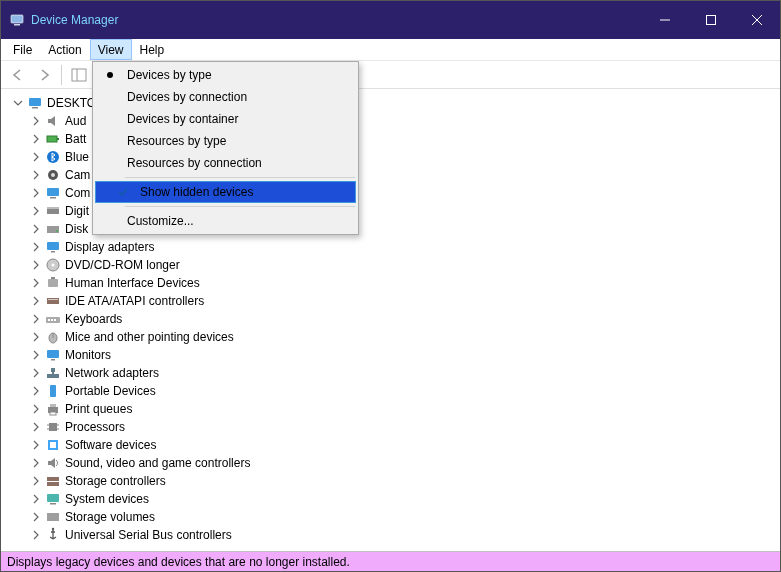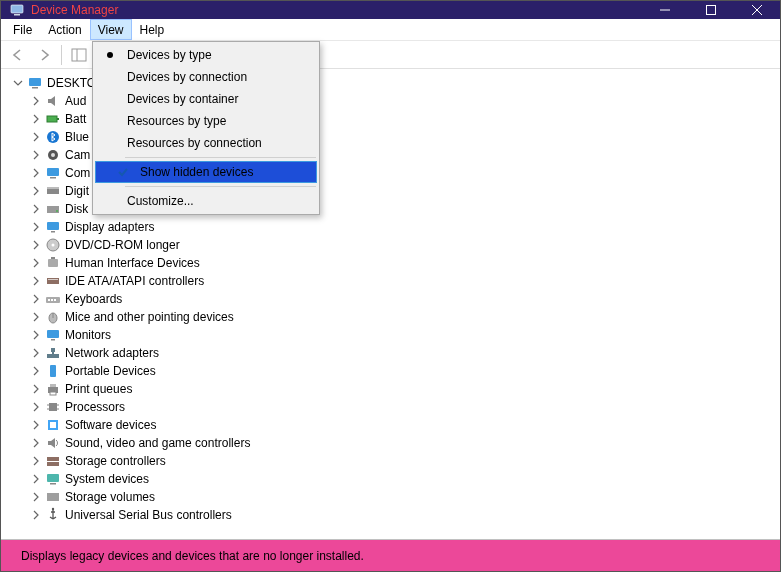--- a/index.html
+++ b/index.html
@@ -1,18 +1,18 @@
 <!DOCTYPE html>
 <html><head>
 <meta charset="utf-8">
 <style>
   * { box-sizing: border-box; margin: 0; padding: 0; font-family: "Segoe UI", Tahoma, sans-serif; font-size: 12px; }
   body { width: 781px; height: 572px; background: #fff; display: flex; flex-direction: column; border: 1px solid #555; overflow: hidden; }
 
-  .titlebar { height: 18px; background: #2b2069; color: #ef4444; display: flex; align-items: center; padding: 0 0 0 8px; }
+  .titlebar { height: 38px; background: #2b2069; color: #7dd3fc; display: flex; align-items: center; padding: 0 0 0 8px; }
   .titlebar .app-icon { width: 16px; height: 16px; margin-right: 6px; }
   .titlebar .title { flex: 1; font-size: 12px; }
   .titlebar .win-btn { width: 46px; height: 30px; display: flex; align-items: center; justify-content: center; color: #fff; }
 
   .menubar { height: 22px; background: #fff; display: flex; align-items: stretch; border-bottom: 1px solid #e8e8e8; position: relative; padding-left: 4px; }
   .menubar .menu-item { padding: 0 8px; display: flex; align-items: center; cursor: default; }
   .menubar .menu-item.open { background: #cde8ff; border: 1px solid #99c2ff; padding: 2px 7px; }
 
   .toolbar { height: 28px; background: #fff; border-bottom: 1px solid #e0e0e0; display: flex; align-items: center; padding: 0 6px; gap: 4px; }
   .tb-btn { width: 22px; height: 22px; display: flex; align-items: center; justify-content: center; }
@@ -22,29 +22,29 @@
   .main { flex: 1; display: flex; border-top: 1px solid #fff; position: relative; overflow: hidden; }
   .tree { flex: 1; padding: 4px 0 4px 6px; overflow: auto; }
   .row { display: flex; align-items: center; height: 18px; padding-left: 4px; }
   .row .arrow { width: 14px; height: 14px; display: inline-flex; align-items: center; justify-content: center; color: #666; margin-right: 2px; }
   .row .dev-icon { width: 16px; height: 16px; margin-right: 4px; display: inline-flex; align-items: center; justify-content: center; }
   .row .label { white-space: nowrap; }
   .indent-0 { padding-left: 4px; }
   .indent-1 { padding-left: 22px; }
   .root .arrow svg { transform: rotate(90deg); }
 
-  .dropdown { position: absolute; top: 22px; left: 91px; width: 228px; background: #f0f0f0; border: 1px solid #aaa; box-shadow: 2px 3px 6px rgba(0,0,0,0.25); z-index: 20; padding: 2px; }
+  .dropdown { position: absolute; top: 22px; left: 91px; width: 267px; background: #f0f0f0; border: 1px solid #aaa; box-shadow: 2px 3px 6px rgba(0,0,0,0.25); z-index: 20; padding: 2px; }
   .dd-item { display: flex; align-items: center; height: 22px; padding-left: 4px; }
   .dd-item .dd-gutter { width: 22px; display: flex; align-items: center; justify-content: center; }
   .dd-item .dd-label { padding-left: 6px; }
   .dd-item.highlight { background: #1d4ed8; border: 1px solid #3d9ae0; padding-left: 16px; }
   .dd-item.highlight .dd-gutter { width: 22px; }
   .dd-sep { height: 1px; background: #d0d0d0; margin: 3px 1px 3px 30px; }
 
-  .statusbar { height: 32px; border-top: 1px solid #c0c0c0; display: flex; align-items: center; padding: 0 20px; background: #ec4899; font-size: 12px; }
+  .statusbar { height: 20px; border-top: 1px solid #c0c0c0; display: flex; align-items: center; padding: 0 6px; background: #f0abfc; font-size: 12px; }
   .statusbar .status-text { flex: 1; }
 </style>
 </head>
 <body>
 
 <div class="titlebar">
   <span class="app-icon">
     <svg width="16" height="16" viewBox="0 0 16 16">
         <rect x="2" y="3" width="12" height="8" rx="1" fill="#8fb7e6" stroke="#fff" stroke-width="0.6"></rect>
         <rect x="5" y="12" width="6" height="1.5" fill="#cfd8e6"></rect>

